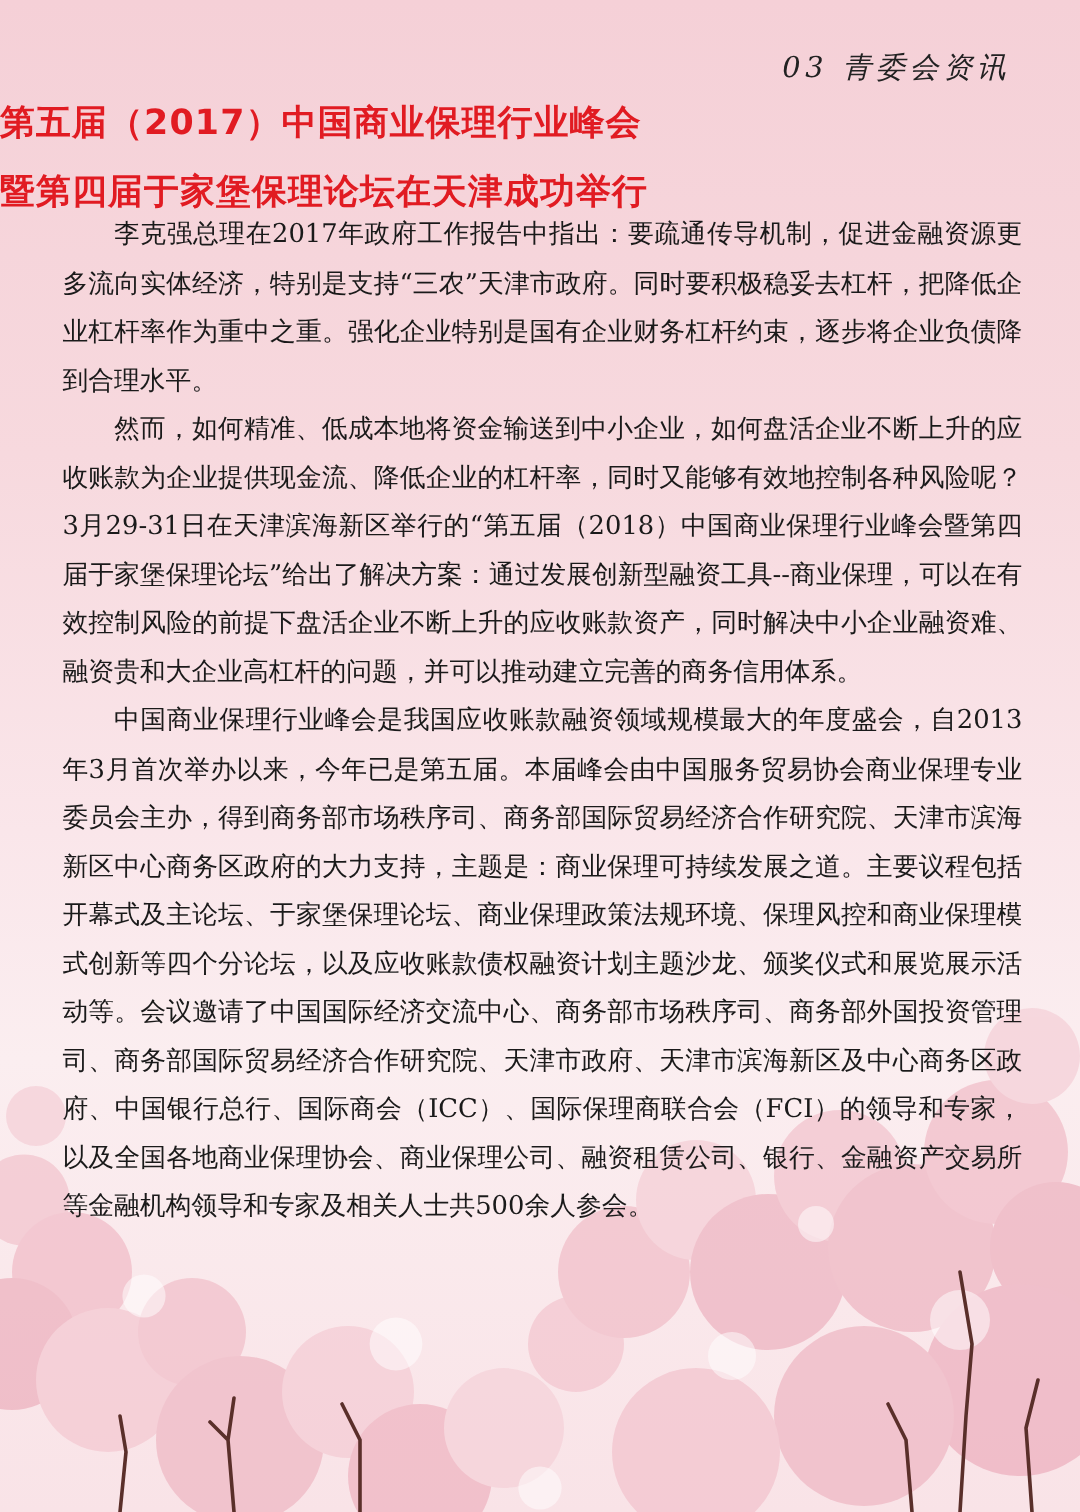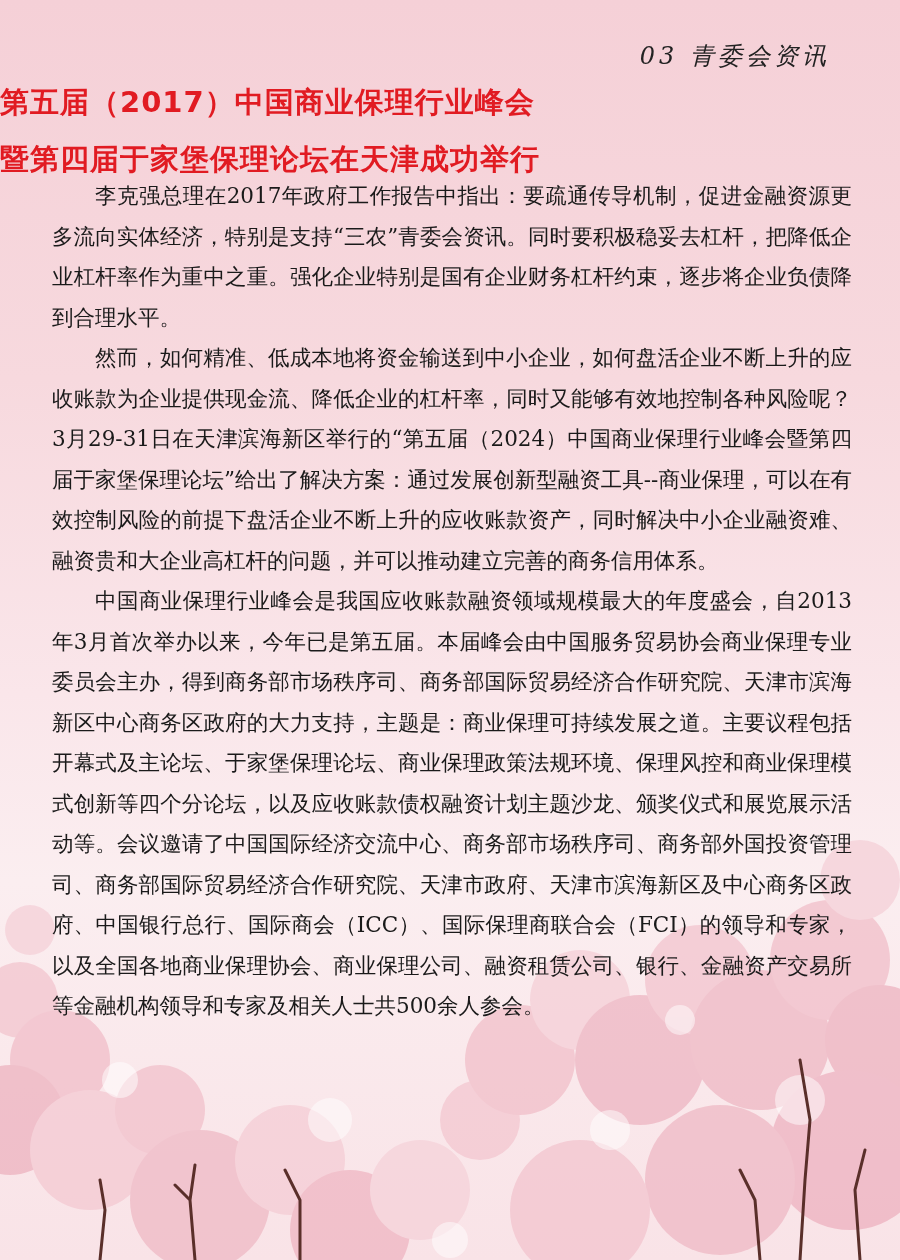--- a/index.html
+++ b/index.html
@@ -4,21 +4,21 @@
 <style>
   html, body { margin:0; padding:0; }
   body {
     width:900px; height:1260px; overflow:hidden; position:relative;
     background: linear-gradient(180deg, #f5d0d7 0%, #f7d9de 30%, #fae6ea 55%, #fbeef0 70%, #f9e3e7 100%);
     font-family: "DejaVu Serif", "Liberation Serif", serif;
   }
   .bg { position:absolute; left:0; top:0; width:900px; height:1260px; z-index:0; }
   .page { position:absolute; left:0; top:0; width:900px; height:1260px; z-index:1; }
   .header-tag {
-    position:absolute; right:70px; top:40px;
+    position:absolute; right:58px; top:40px;
     font-family: "DejaVu Serif", serif; font-style:italic;
     font-size:24px; color:#222; letter-spacing:4px;
   }
   .title {
     position:absolute; left:0; width:900px; text-align:left;
     color:#e11b22; font-weight:bold; font-size:29px; letter-spacing:1px;
     font-family: "DejaVu Sans", sans-serif;
   }
   .t1 { top:83px; }
   .t2 { top:140px; }
@@ -73,17 +73,17 @@
     <path d="M800 1260 L805 1180 L810 1120 L800 1060"></path>
     <path d="M860 1260 L855 1190 L865 1150"></path>
   </g>
 </svg>
 
 <div class="page">
   <div class="header-tag">03 青委会资讯</div>
   <div class="title t1">第五届（2017）中国商业保理行业峰会</div>
   <div class="title t2">暨第四届于家堡保理论坛在天津成功举行</div>
   <div class="body-text">
-    <p>李克强总理在2017年政府工作报告中指出：要疏通传导机制，促进金融资源更多流向实体经济，特别是支持“三农”青委会资讯。同时要积极稳妥去杠杆，把降低企业杠杆率作为重中之重。强化企业特别是国有企业财务杠杆约束，逐步将企业负债降到合理水平。</p>
-    <p>然而，如何精准、低成本地将资金输送到中小企业，如何盘活企业不断上升的应收账款为企业提供现金流、降低企业的杠杆率，同时又能够有效地控制各种风险呢？3月29-31日在天津滨海新区举行的“第五届（2024）中国商业保理行业峰会暨第四届于家堡保理论坛”给出了解决方案：通过发展创新型融资工具--商业保理，可以在有效控制风险的前提下盘活企业不断上升的应收账款资产，同时解决中小企业融资难、融资贵和大企业高杠杆的问题，并可以推动建立完善的商务信用体系。</p>
+    <p>李克强总理在2017年政府工作报告中指出：要疏通传导机制，促进金融资源更多流向实体经济，特别是支持“三农”天津市政府。同时要积极稳妥去杠杆，把降低企业杠杆率作为重中之重。强化企业特别是国有企业财务杠杆约束，逐步将企业负债降到合理水平。</p>
+    <p>然而，如何精准、低成本地将资金输送到中小企业，如何盘活企业不断上升的应收账款为企业提供现金流、降低企业的杠杆率，同时又能够有效地控制各种风险呢？3月29-31日在天津滨海新区举行的“第五届（2018）中国商业保理行业峰会暨第四届于家堡保理论坛”给出了解决方案：通过发展创新型融资工具--商业保理，可以在有效控制风险的前提下盘活企业不断上升的应收账款资产，同时解决中小企业融资难、融资贵和大企业高杠杆的问题，并可以推动建立完善的商务信用体系。</p>
     <p>中国商业保理行业峰会是我国应收账款融资领域规模最大的年度盛会，自2013年3月首次举办以来，今年已是第五届。本届峰会由中国服务贸易协会商业保理专业委员会主办，得到商务部市场秩序司、商务部国际贸易经济合作研究院、天津市滨海新区中心商务区政府的大力支持，主题是：商业保理可持续发展之道。主要议程包括开幕式及主论坛、于家堡保理论坛、商业保理政策法规环境、保理风控和商业保理模式创新等四个分论坛，以及应收账款债权融资计划主题沙龙、颁奖仪式和展览展示活动等。会议邀请了中国国际经济交流中心、商务部市场秩序司、商务部外国投资管理司、商务部国际贸易经济合作研究院、天津市政府、天津市滨海新区及中心商务区政府、中国银行总行、国际商会（ICC）、国际保理商联合会（FCI）的领导和专家，以及全国各地商业保理协会、商业保理公司、融资租赁公司、银行、金融资产交易所等金融机构领导和专家及相关人士共500余人参会。</p>
   </div>
 </div>
 
 </body></html>

